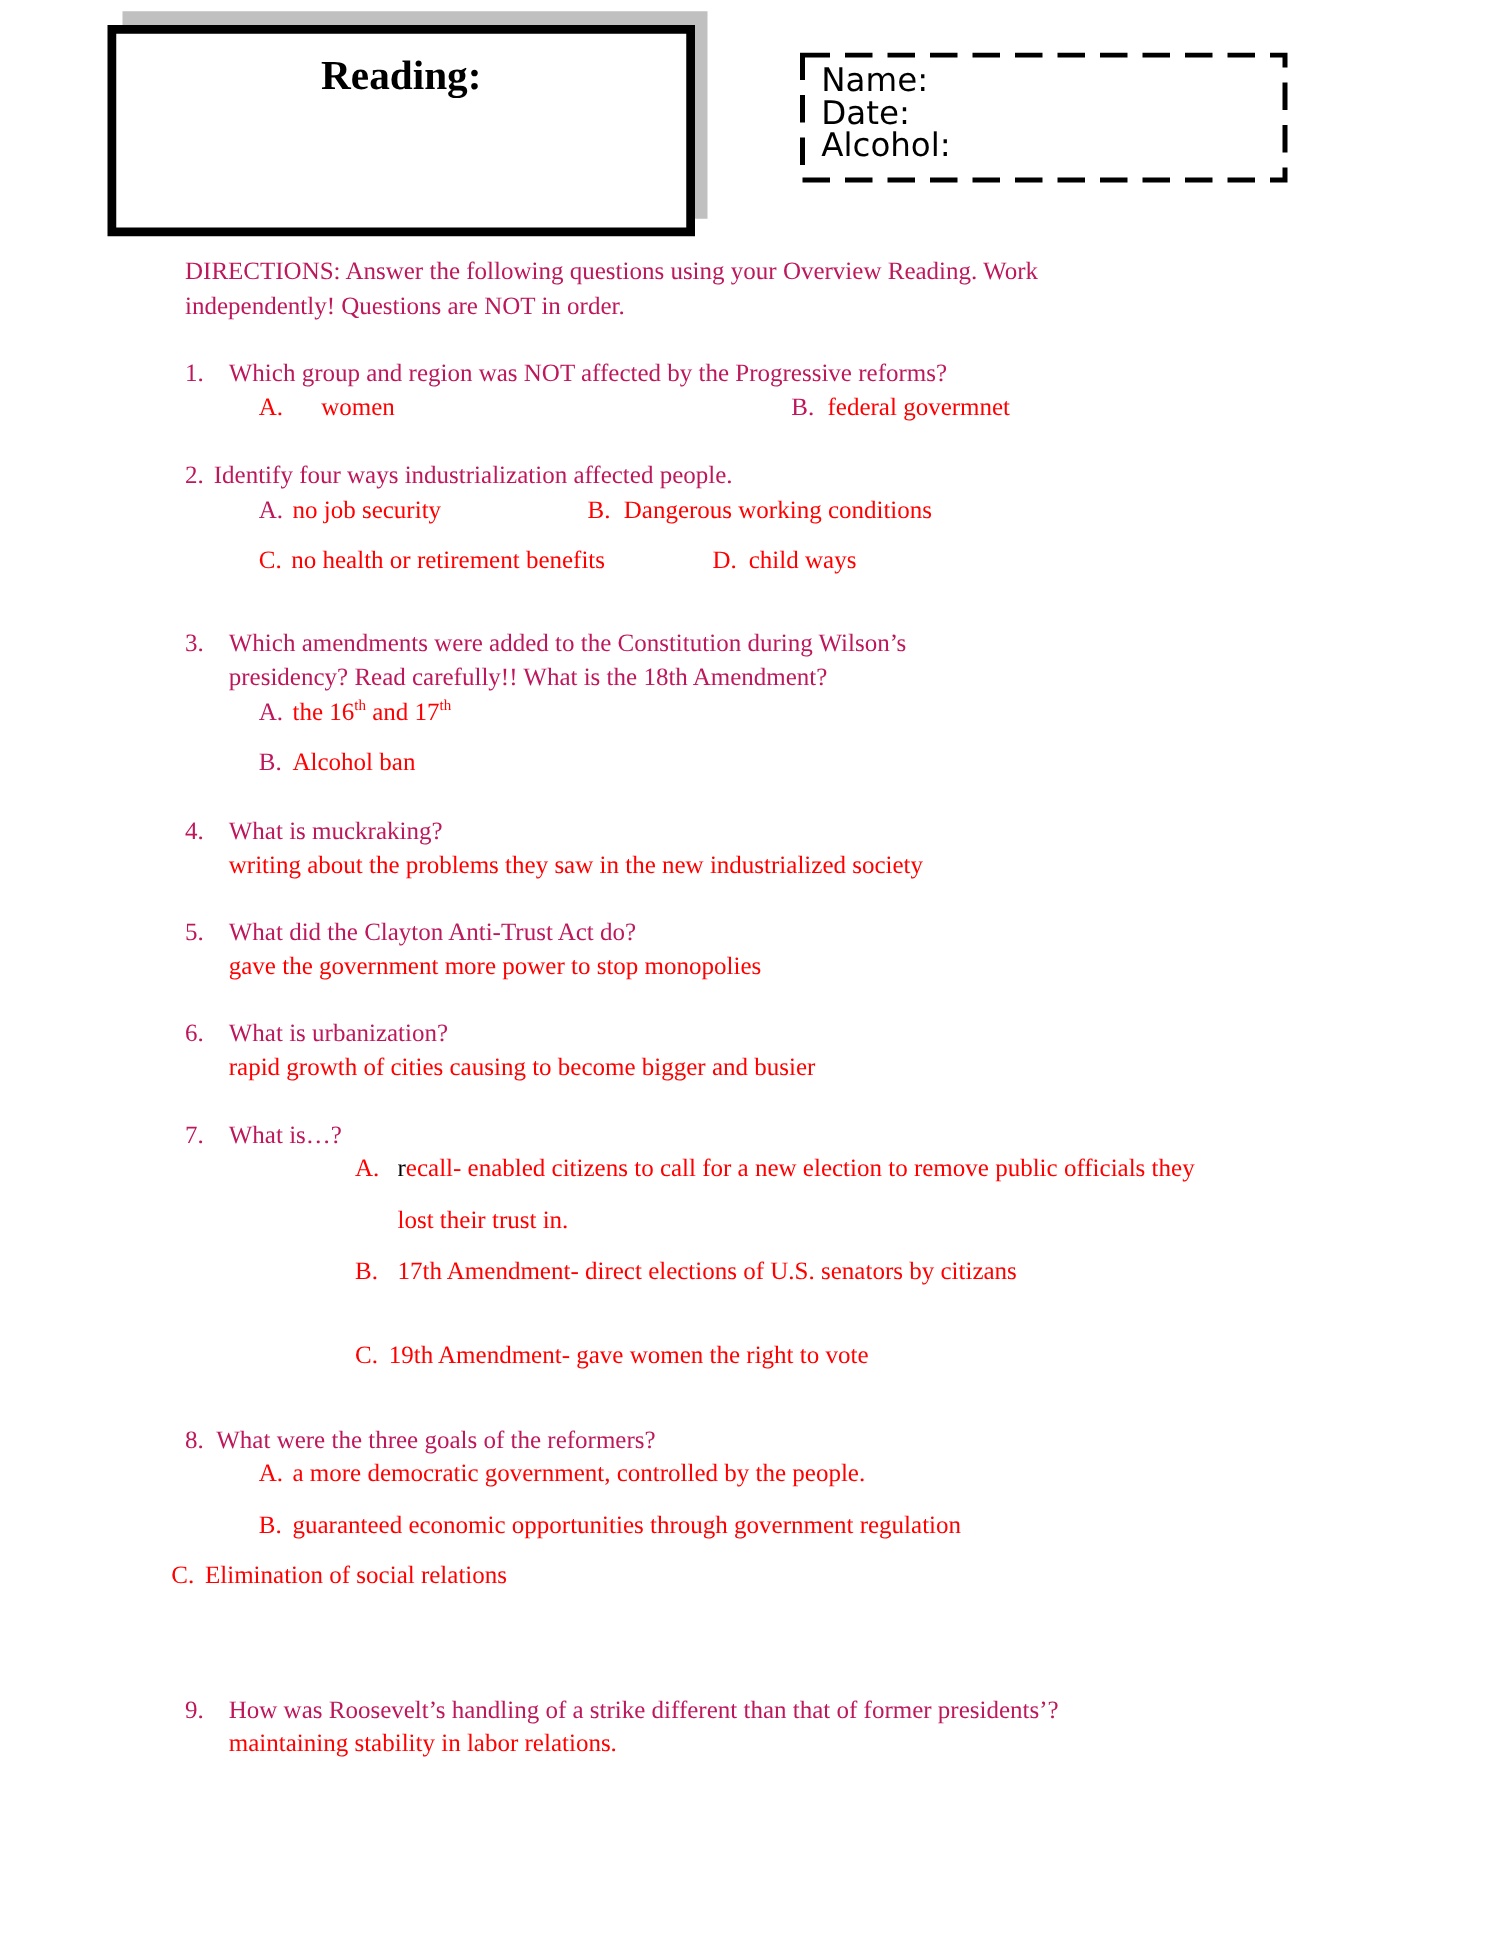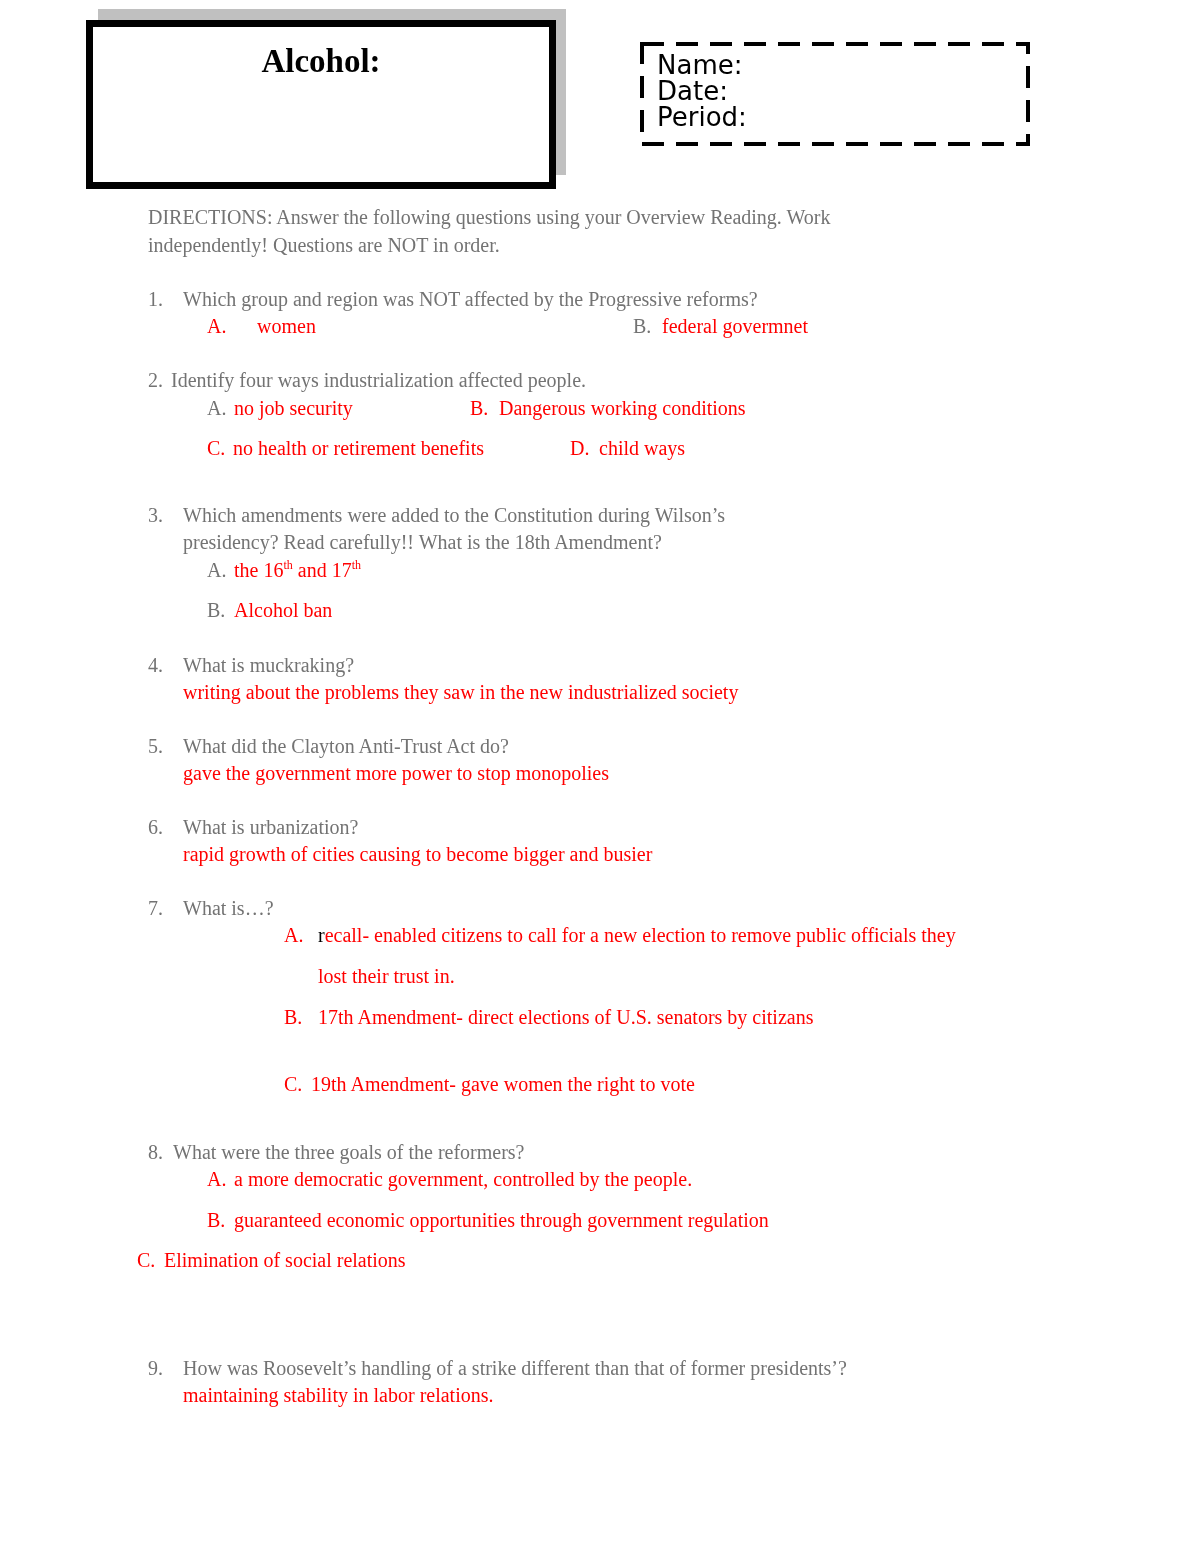--- a/index.html
+++ b/index.html
@@ -1,19 +1,19 @@
 <!DOCTYPE html>
 <html><head>
 <meta charset="utf-8">
 <style>
   html, body { margin:0; padding:0; background:#ffffff; }
   body { width:1200px; height:1553px; position:relative; overflow:hidden;
          font-family:"Liberation Serif", serif; color:#000; }
   .abs { position:absolute; white-space:nowrap; }
-  .q { font-size:20px; line-height:27px; color:#737373; }
+  .q { font-size:20px; line-height:27px; color:#be185d; }
   .r { color:#ff0000; }
   .blk { color:#000; }
 
   
   #title-shadow { position:absolute; left:98px; top:9px; width:468px; height:166px; background:#c0c0c0; }
   #title-box { position:absolute; left:86px; top:20px; width:456px; height:155px; border:7px solid #000; background:#fff; }
   #title-text { position:absolute; left:0; right:0; top:14px; text-align:center;
                 font-family:"Liberation Serif", serif; font-weight:bold; font-size:33px; line-height:40px; }
 
   
@@ -22,31 +22,31 @@
   .nb-label { position:absolute; left:17px; font-family:"DejaVu Sans", sans-serif; font-size:26px; line-height:26px; }
 
   sup { font-size:12px; line-height:0; vertical-align:super; }
 </style>
 </head>
 <body>
 
 <div id="title-shadow"></div>
 <div id="title-box">
   <div id="title-text">
-    <div>Alcohol:</div>
+    <div>Reading:</div>
   </div>
 </div>
 
 <div id="name-box">
   <svg width="392" height="108" viewBox="0 0 392 108">
     <rect x="2" y="2" width="386" height="100" fill="none" stroke="#000" stroke-width="4" stroke-dasharray="22,12"></rect>
   </svg>
   <div class="nb-label" style="top:10px;">Name:</div>
   <div class="nb-label" style="top:36px;">Date:</div>
-  <div class="nb-label" style="top:62px;">Period:</div>
+  <div class="nb-label" style="top:62px;">Alcohol:</div>
 </div>
 
 <div class="abs q" style="left:148px; top:204px;">DIRECTIONS: Answer the following questions using your Overview Reading.  Work</div>
 <div class="abs q" style="left:148px; top:232px;">independently!  Questions are NOT in order.</div>
 
 <div class="abs q" style="left:148px; top:286px;">1.</div>
 <div class="abs q" style="left:183px; top:286px;">Which group and region was NOT affected by the Progressive reforms?</div>
 <div class="abs q r" style="left:207px; top:313px;">A.</div>
 <div class="abs q r" style="left:257px; top:313px;">women</div>
 <div class="abs q" style="left:633px; top:313px;">B.</div>

